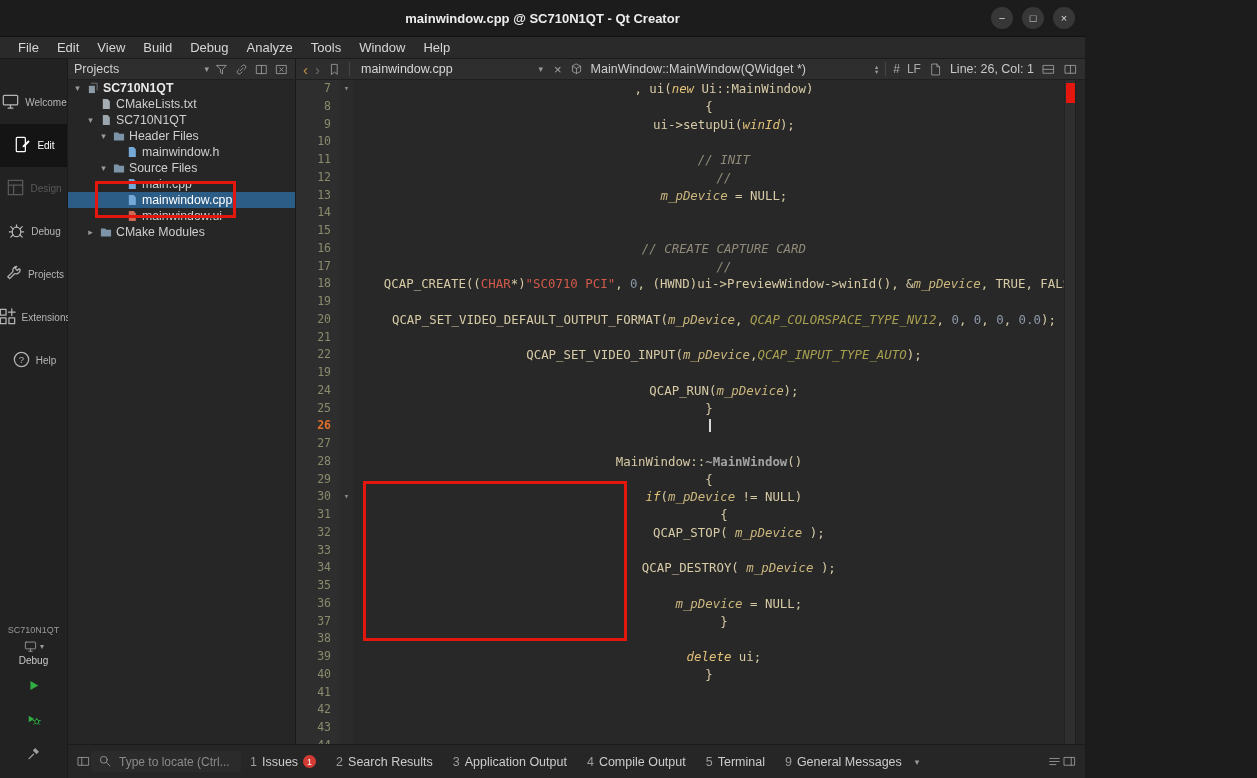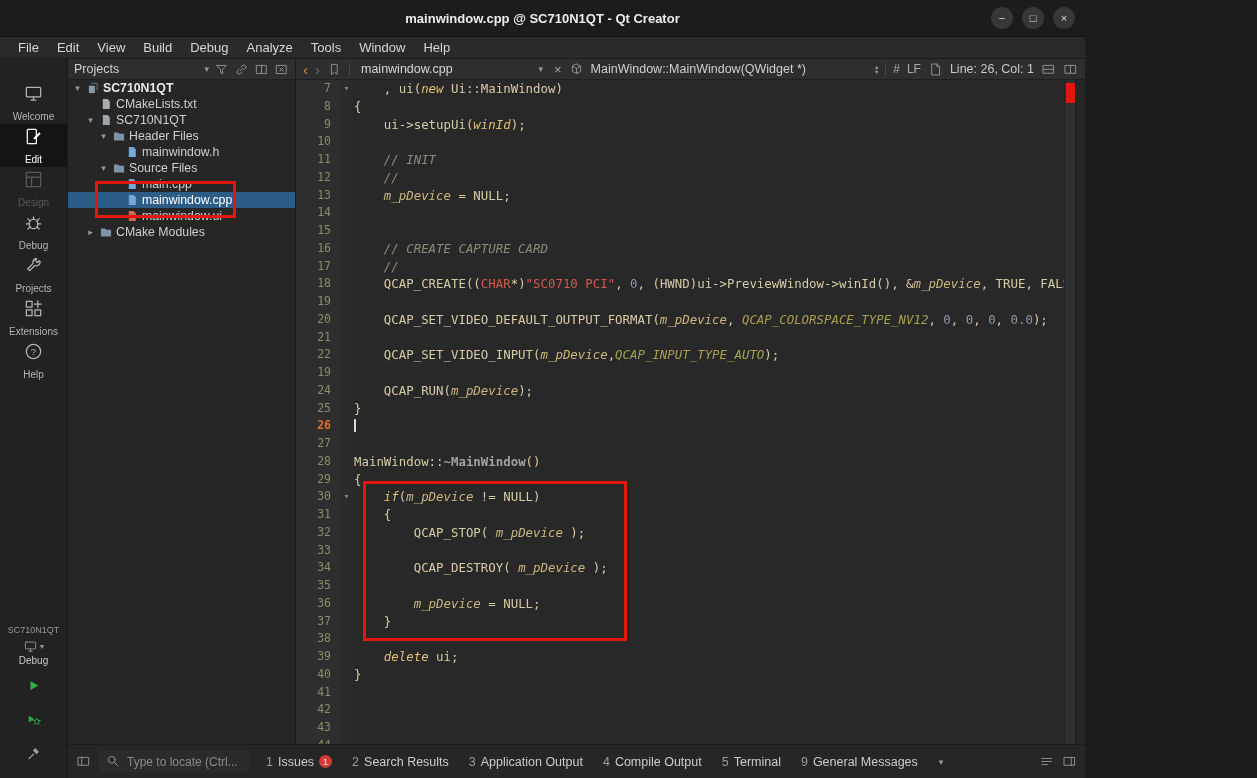--- a/index.html
+++ b/index.html
@@ -15,21 +15,21 @@
 
   
   .menubar{height:22px;flex:none;background:#2a2a2a;display:flex;align-items:center;padding-left:10px;gap:2px;border-bottom:1px solid #1a1a1a;}
   .menu-item{padding:2px 8px;font-size:13px;color:#d6d6d6;}
 
   
   .main-row{flex:1;display:flex;min-height:0;}
 
   
   .modebar{width:68px;flex:none;background:#222222;display:flex;flex-direction:column;padding-top:22px;border-right:1px solid #1a1a1a;}
-  .mode{height:43px;flex:none;display:flex;flex-direction:column;align-items:center;justify-content:center;gap:4px;color:#b5b5b5;text-align:center;}
+  .mode{height:43px;flex:none;display:flex;flex-direction:row;align-items:center;justify-content:center;gap:4px;color:#b5b5b5;text-align:center;}
   .mode.selected{background:#141414;color:#ffffff;}
   .mode.disabled{color:#595959;}
   .mlabel{font-size:10px;}
   .micon svg{width:21px;height:21px;stroke:currentColor;fill:none;stroke-width:1.3;stroke-linecap:round;stroke-linejoin:round;}
   .kit-stack{margin-top:auto;display:flex;flex-direction:column;align-items:center;padding-bottom:10px;gap:4px;}
   .kit-project{font-size:9px;color:#9a9a9a;}
   .kit-tile{display:flex;flex-direction:column;align-items:center;color:#c9c9c9;gap:1px;}
   .kit-tile .micon{display:flex;align-items:center;}
   .kit-caret{font-size:8px;color:#9a9a9a;margin-left:2px;}
   .klabel{font-size:10px;}
@@ -77,37 +77,37 @@
   .ticon-folder{color:#7d93a8;}
   .tlabel.bold{font-weight:bold;color:#e9e9e9;}
 
   
   .editor{flex:1;position:relative;background:#282828;overflow:hidden;}
   .code-scroll{position:absolute;inset:0 21px 0 0;overflow:hidden;}
   .code-row{display:flex;height:17.75px;line-height:17.75px;font-family:"DejaVu Sans Mono",monospace;font-size:12.4px;white-space:pre;}
   .ln{width:44px;flex:none;text-align:right;padding-right:9px;background:#2e2e2e;color:#8b8b6d;font-size:11.5px;}
   .ln.cur{color:#e0702a;font-weight:bold;}
   .fold{width:13px;flex:none;background:#2b2b2b;color:#8a8a8a;font-size:9px;text-align:center;}
-  .ct{flex:1;padding-left:1px;}
+  .ct{flex:1;padding-left:1px;text-align:center;}
   .caret{display:inline-block;width:1.5px;height:13px;background:#d8d8d8;vertical-align:-2px;margin-right:-1.5px;}
   .tok-p{color:#d7cba6;}
   .tok-k{color:#e2c178;font-style:italic;}
   .tok-c{color:#8f8a79;font-style:italic;}
   .tok-s{color:#d25a4a;}
   .tok-t{color:#d25a4a;}
   .tok-num{color:#8d98a8;}
   .tok-e{color:#a8a050;font-style:italic;}
   .tok-m{color:#cbb77e;font-style:italic;}
   .tok-b{color:#a3a3a3;font-weight:bold;}
   .vscroll{position:absolute;top:0;bottom:0;right:10px;width:11px;background:#2f2f2f;border-left:1px solid #232323;}
   .vedge{position:absolute;top:0;bottom:0;right:0;width:10px;background:#262626;border-left:1px solid #1e1e1e;}
   .scroll-marker{position:absolute;top:3px;left:1px;width:9px;height:20px;background:#e3170d;}
 
   
-  .statusbar{height:34px;flex:none;display:flex;align-items:center;background:#262626;border-top:1px solid #1b1b1b;padding:0 8px;gap:8px;}
+  .statusbar{height:34px;flex:none;display:flex;align-items:center;background:#262626;border-top:1px solid #1b1b1b;padding:0 8px;gap:0;}
   .locator{display:flex;align-items:center;gap:6px;background:#2b2b2b;border-radius:2px;padding:3px 7px;width:150px;flex:none;}
   .locator .ph{color:#8a8a8a;font-size:12px;white-space:nowrap;overflow:hidden;}
   .panes{display:flex;align-items:center;gap:2px;}
   .pane-btn{display:flex;align-items:center;padding:3px 9px;gap:5px;}
   .pnum{color:#9c9c9c;font-size:12.5px;}
   .plab{color:#cccccc;font-size:12.5px;}
   .badge{width:13px;height:13px;border-radius:50%;background:#d23b33;color:#fff;font-size:9px;display:flex;align-items:center;justify-content:center;}
   .panes-menu{color:#9a9a9a;font-size:9px;padding:0 4px;}
 
   

